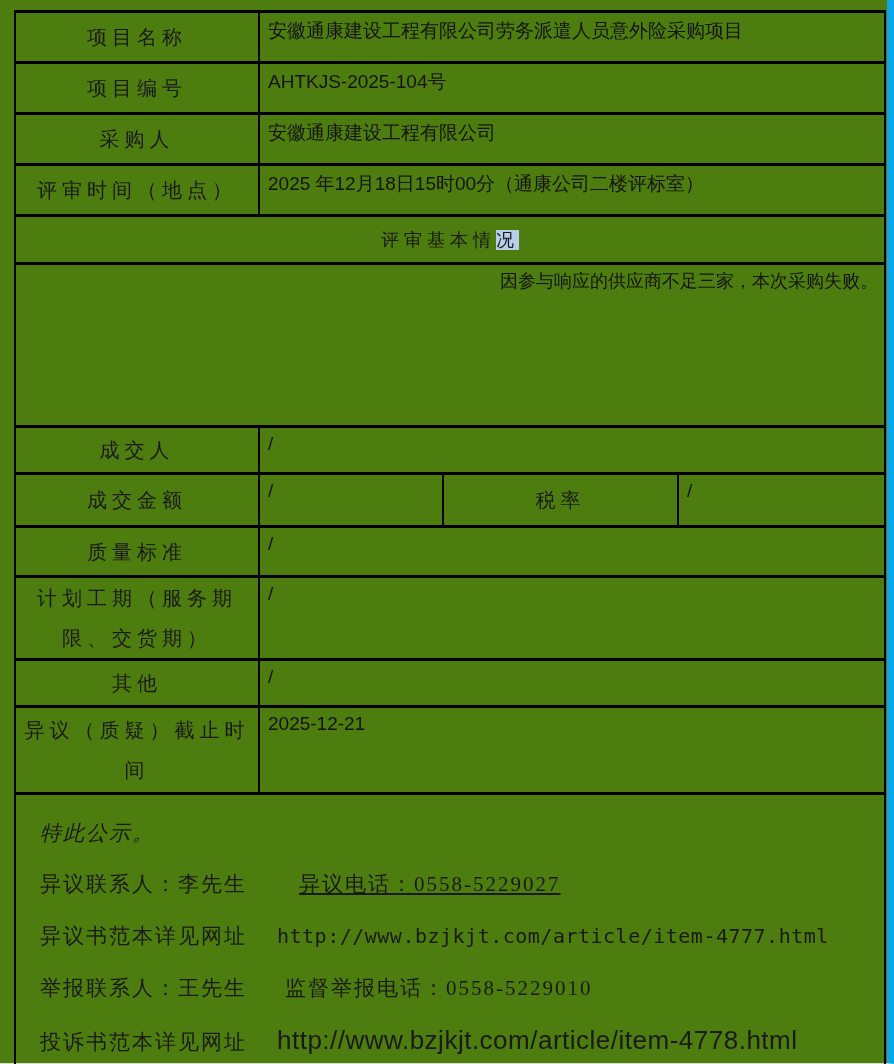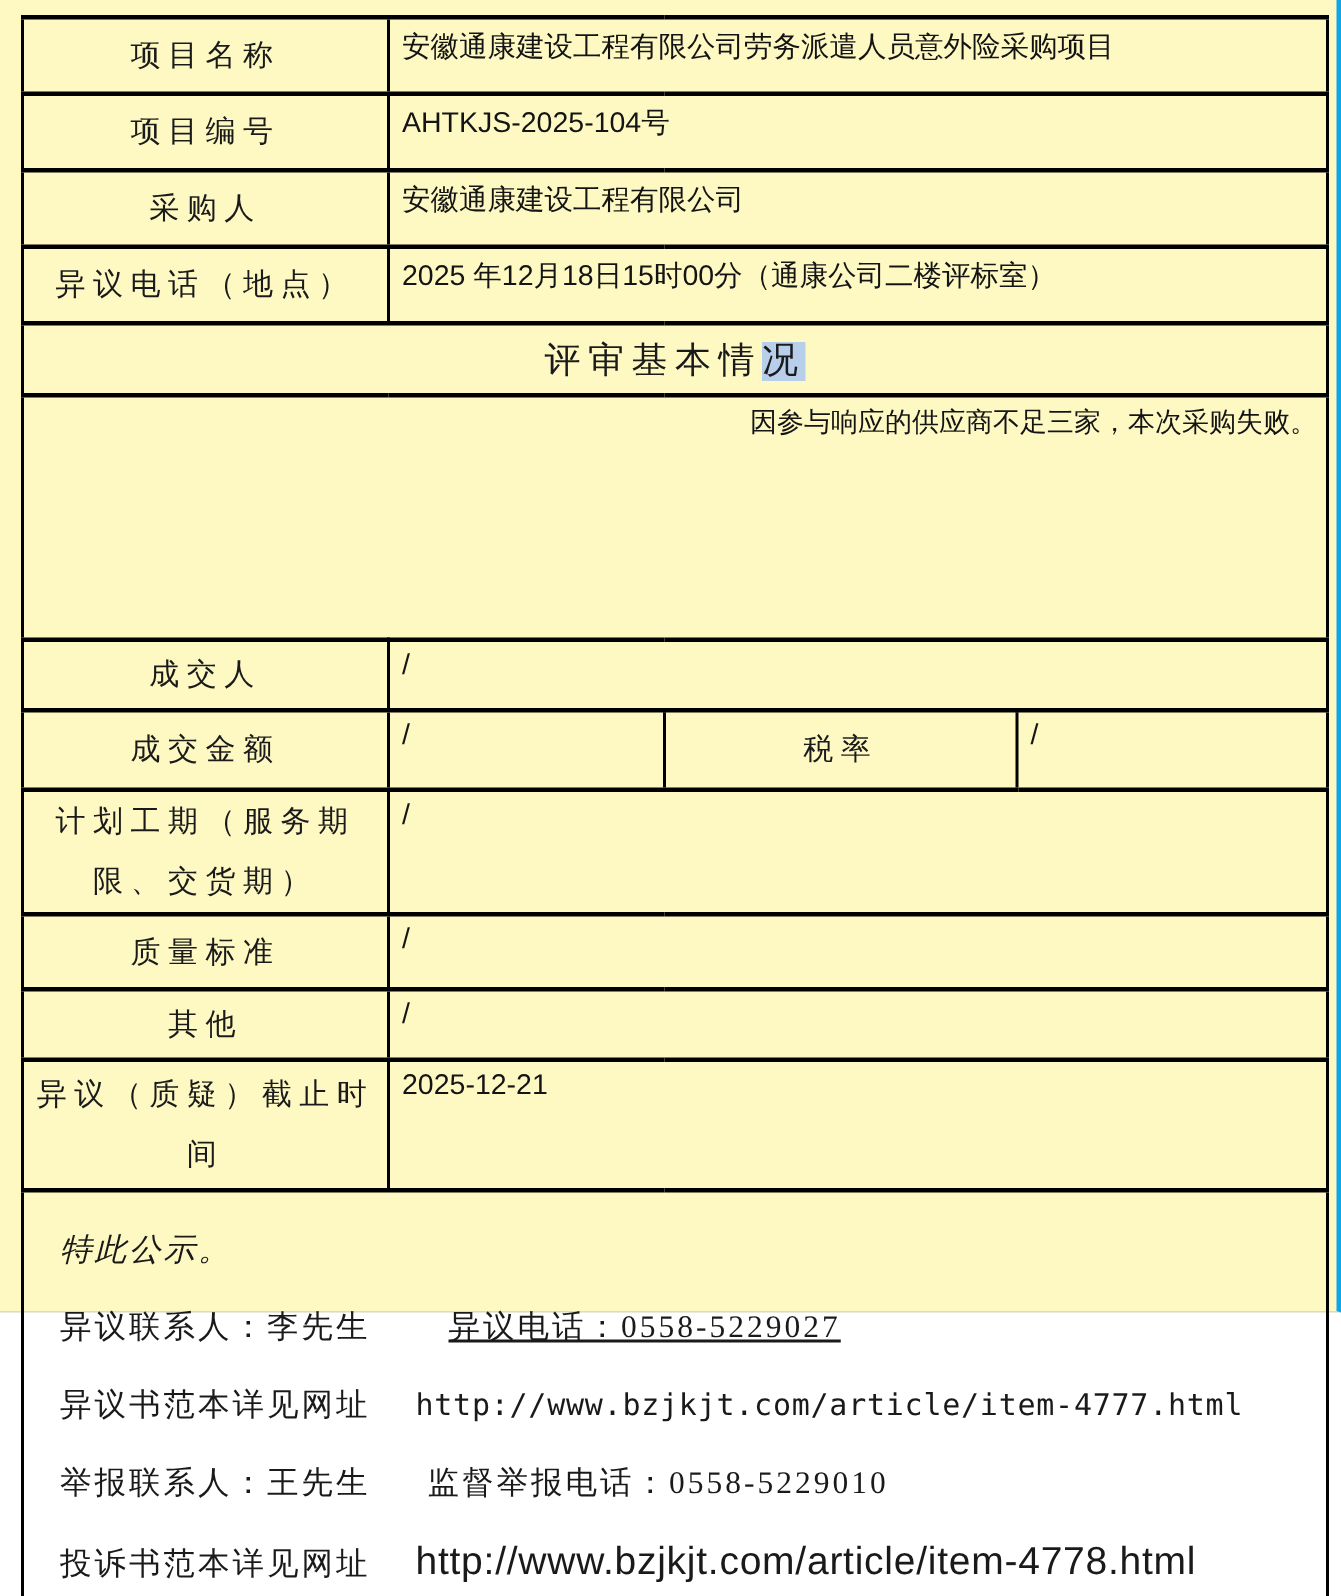--- a/index.html
+++ b/index.html
@@ -6,23 +6,23 @@
   html, body {
     width: 894px; height: 1064px;
     background: #ffffff;
     font-family: "Liberation Serif", "DejaVu Serif", serif;
     color: #000;
     overflow: hidden;
   }
   .page {
     position: absolute;
     left: 0; top: 0;
-    width: 894px; height: 875px;
-    background: #fef9c3;
-    border-right: 3px solid #0ea5e9;
+    width: 894px; height: 1064px;
+    background: #4d7c0f;
+    border-right: 7px solid #0ea5e9;
     border-bottom: 1px solid #d8d8d8;
   }
   table.doc {
     position: absolute;
     left: 14px; top: 10px;
     width: 870px;
     border-collapse: collapse;
     table-layout: fixed;
   }
   td {
@@ -45,21 +45,21 @@
     vertical-align: top;
     text-align: left;
     font-family: "Liberation Sans", "DejaVu Sans", sans-serif;
     font-size: 19px;
     padding: 5px 8px 17px 8px;
     color: #141414;
   }
   td.hdr {
     text-align: center;
     vertical-align: middle;
-    font-size: 24px;
+    font-size: 18px;
     letter-spacing: 5px;
     color: #1a1a1a;
   }
   td.hdr .hl {
     background: #b8cfec;
   }
   td.big {
     vertical-align: top;
     text-align: right;
     font-family: "Liberation Sans", "DejaVu Sans", sans-serif;
@@ -105,21 +105,21 @@
       <td class="lbl">项目编号</td>
       <td class="val" colspan="3">AHTKJS-2025-104号</td>
     </tr>
 
     <tr style="height:48px">
       <td class="lbl">采购人</td>
       <td class="val" colspan="3">安徽通康建设工程有限公司</td>
     </tr>
 
     <tr style="height:47px">
-      <td class="lbl">异议电话（地点）</td>
+      <td class="lbl">评审时间（地点）</td>
       <td class="val" colspan="3">2025 年12月18日15时00分（通康公司二楼评标室）</td>
     </tr>
 
     <tr style="height:48px">
       <td class="hdr" colspan="4">
         <span>评审基本情</span><span class="hl" style="background: rgb(184, 207, 236);">况</span>
       </td>
     </tr>
 
     <tr style="height:163px">
@@ -131,27 +131,27 @@
       <td class="val" colspan="3">/</td>
     </tr>
 
     <tr style="height:53px">
       <td class="lbl">成交金额</td>
       <td class="val">/</td>
       <td class="lbl">税率</td>
       <td class="val">/</td>
     </tr>
 
-    <tr style="height:82px">
-      <td class="lbl">计划工期（服务期限、交货期）</td>
+    <tr style="height:50px">
+      <td class="lbl">质量标准</td>
       <td class="val" colspan="3">/</td>
     </tr>
 
-    <tr style="height:50px">
-      <td class="lbl">质量标准</td>
+    <tr style="height:82px">
+      <td class="lbl">计划工期（服务期限、交货期）</td>
       <td class="val" colspan="3">/</td>
     </tr>
 
     <tr style="height:46px">
       <td class="lbl">其他</td>
       <td class="val" colspan="3">/</td>
     </tr>
 
     <tr style="height:87px">
       <td class="lbl">异议（质疑）截止时间</td>

